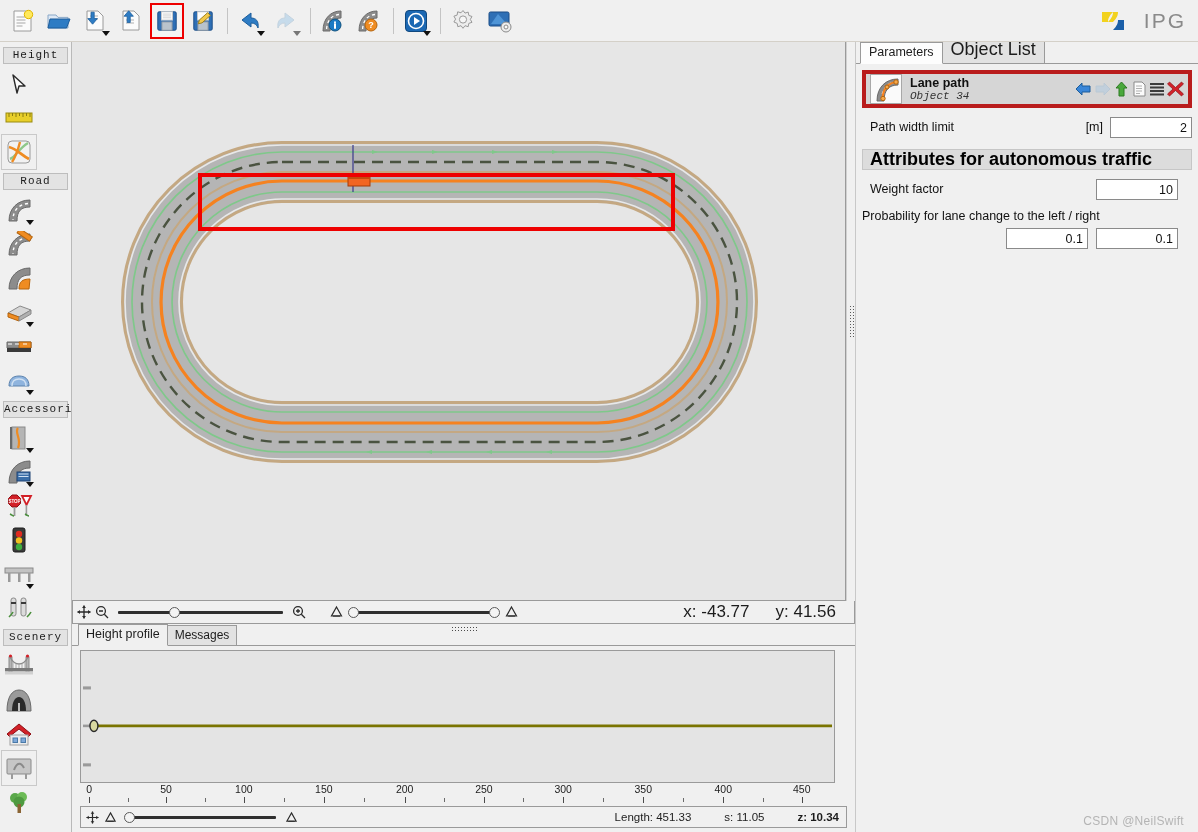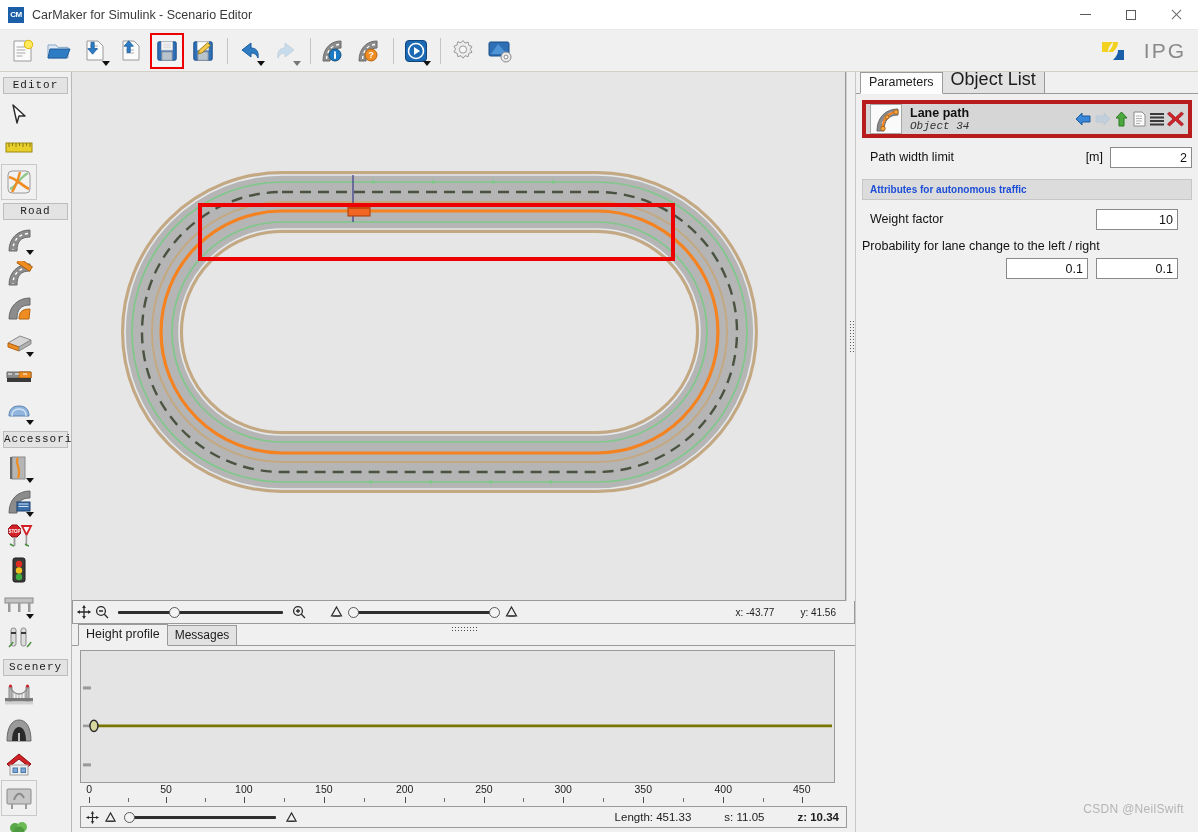--- a/index.html
+++ b/index.html
@@ -166,21 +166,21 @@
     height: 3px; background: #2f2f2f;
     position: relative; border-radius: 1px;
   }
   .slider-knob {
     position: absolute; top: -4px;
     width: 11px; height: 11px;
     border-radius: 50%;
     background: #f4f4f4; border: 1px solid #5a5a5a;
   }
   .coord {
-    font-size: 10px; color: #1c1c1c;
+    font-size: 17px; color: #1c1c1c;
     font-family: "Liberation Sans", sans-serif;
   }
   .hgrip {
     position: absolute; left: 50%; transform: translateX(-50%);
     bottom: -8px;
     width: 26px; height: 5px;
     background-image: radial-gradient(#4a4a4a 40%, transparent 41%);
     background-size: 3px 3px;
   }
 
@@ -318,58 +318,43 @@
     padding: 1px 4px 0 0;
     line-height: 19px;
   }
   .section-bar {
     margin: 11px 6px 0 6px;
     background: #dcdcdc;
     border: 1px solid #c6c6c6;
     height: 21px;
     display: flex; align-items: center;
     padding-left: 7px;
-    font-size: 10px; font-weight: bold; color: #1d4ed8;
+    font-size: 18px; font-weight: bold; color: #000000;
   }
   .prob-label {
     font-size: 12.5px; color: #111;
     margin: 9px 6px 0 6px;
   }
   .prob-row {
     display: flex; gap: 8px;
     margin: 5px 6px 0 0;
     justify-content: flex-end;
     padding-right: 6px;
   }
   .watermark {
-    position: absolute; right: 14px; bottom: 16px;
+    position: absolute; right: 14px; bottom: 4px;
     font-size: 12px; color: #b4b4b4;
     letter-spacing: 0.3px;
   }
 </style>
 </head>
 <body>
 
 <div id="app">
 
-  <div class="titlebar">
-    <div class="app-icon">CM</div>
-    <div class="title-text">CarMaker for Simulink - Scenario Editor</div>
-    <div class="win-buttons">
-      <div class="win-btn">
-          <div class="wb-min"></div>
-        </div>
-      <div class="win-btn">
-          <div class="wb-max"></div>
-        </div>
-      <div class="win-btn close">
-          <div class="wb-close"></div>
-        </div>
-    </div>
-  </div>
 
   <div class="toolbar">
     <div class="tb-item">
       <svg width="26" height="26" viewBox="0 0 26 26">
         <path d="M4 3h12l5 5v15H4z" fill="#fbfbfb" stroke="#9a9a9a"></path>
         <path d="M6.5 9h9M6.5 12h9M6.5 15h9M6.5 18h6" stroke="#a8a8a8" stroke-width="1.2"></path>
         <circle cx="18.5" cy="6.5" r="4.2" fill="#ffe95c" stroke="#e0b400"></circle>
       </svg>
     </div>
     <div class="tb-item">
@@ -471,21 +456,21 @@
         <path d="M13 3h5c0 3-1 6-5 10h-5c4-4 5-7 5-10z" fill="#f2d21e"></path>
       </svg>
       <div class="ipg-text">IPG</div>
     </div>
   </div>
 
   <div class="body">
 
     <div class="palette">
 
-      <div class="pal-header">Editor</div>
+      <div class="pal-header">Height</div>
       <div class="pal-grid">
         <div class="pal-cell">
           <svg width="24" height="24" viewBox="0 0 24 24">
             <path d="M6 3l12 11h-6l-2 7z" fill="#fdfdfd" stroke="#2a2a2a" stroke-width="1.4" stroke-linejoin="round"></path>
           </svg>
         </div>
         <div class="pal-cell">
           <svg width="28" height="18" viewBox="0 0 28 18">
             <rect x="1" y="4" width="26" height="9" fill="#e8cf2a" stroke="#9a8b10"></rect>
             <path d="M4 4v4M7.5 4v3M11 4v4M14.5 4v3M18 4v4M21.5 4v3M25 4v4" stroke="#8a7c10"></path>

